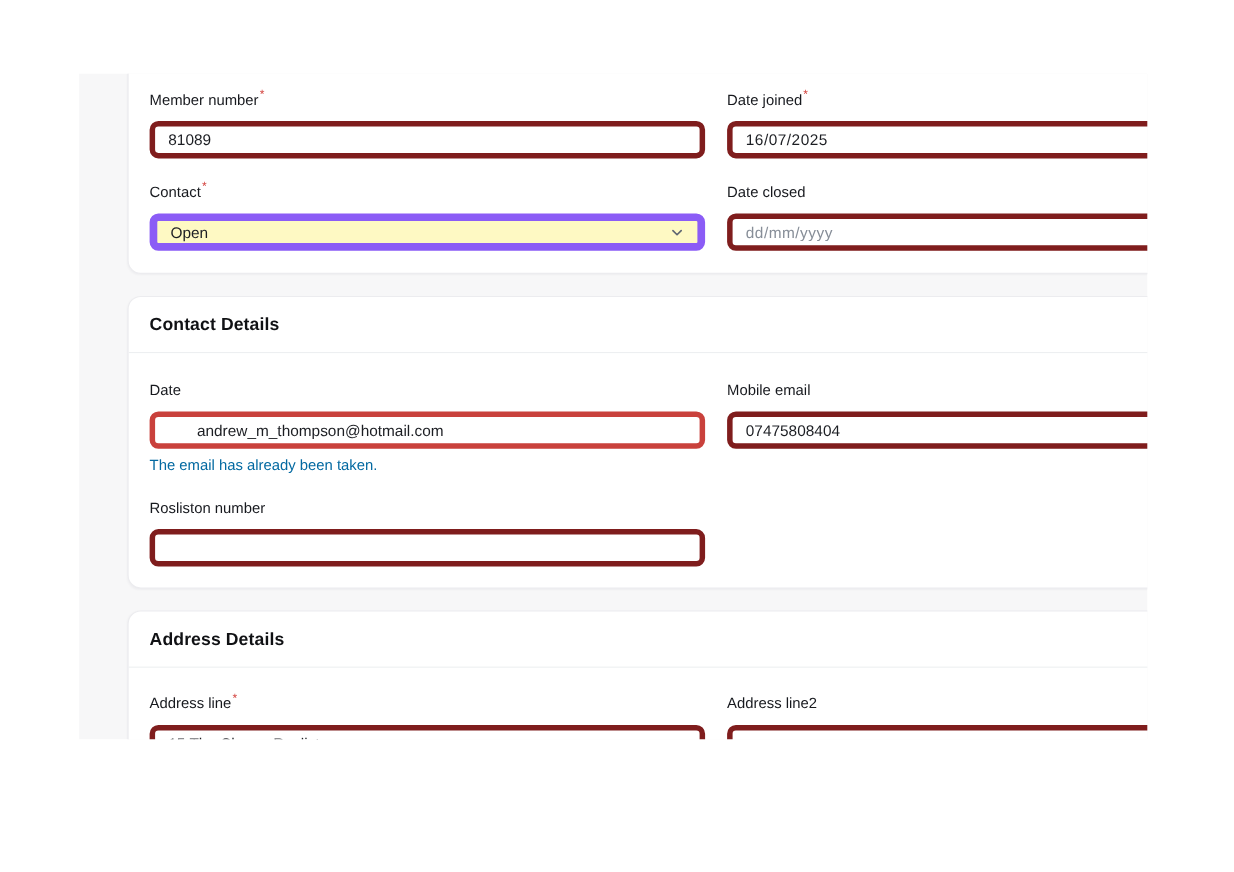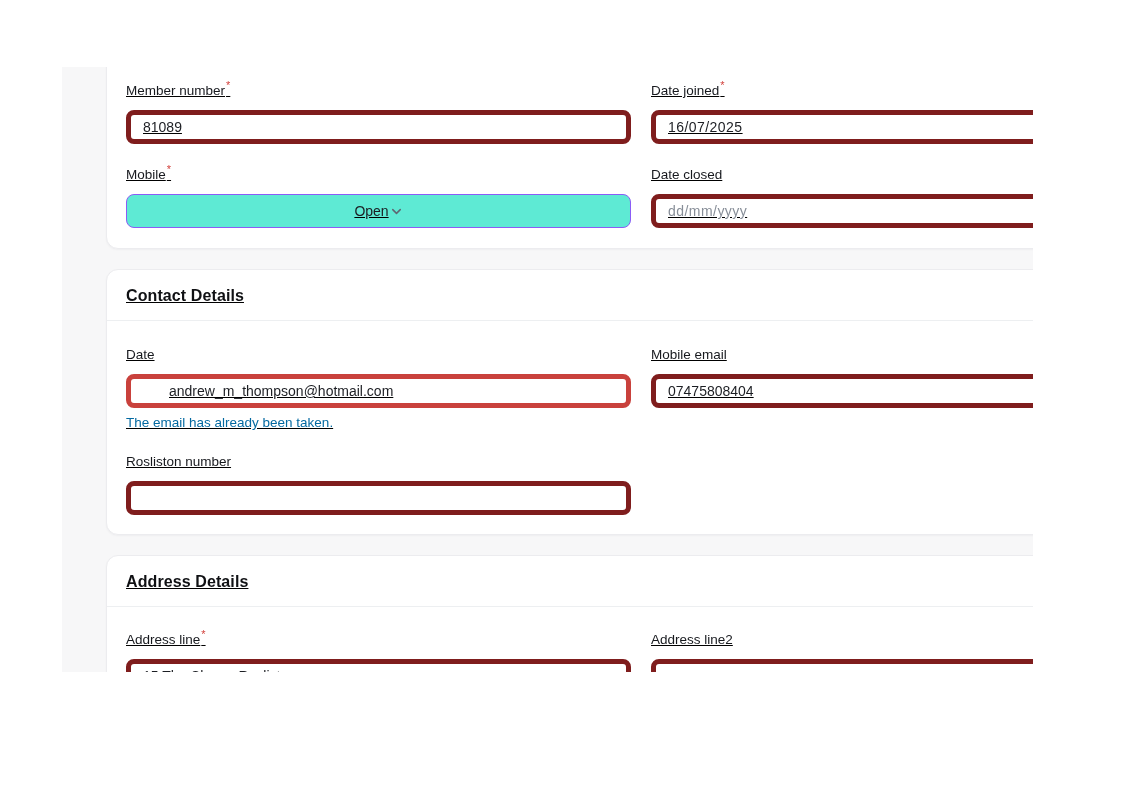--- a/index.html
+++ b/index.html
@@ -3,25 +3,24 @@
 <meta charset="utf-8">
 <style>
   * { margin:0; padding:0; box-sizing:border-box; }
   html, body {
     width:1122px; height:793px;
     background:#ffffff;
     font-family:"Liberation Sans","DejaVu Sans",sans-serif;
     overflow:hidden;
   }
   .viewport{
-    position:absolute; left:62px; top:67px;
+    position:absolute; left:72px; top:67px;
     width:971px; height:605px;
     background:#f7f7f8;
     overflow:hidden;
-    text-decoration:underline;
   }
   .content{
     position:relative;
     margin-left:44px;
     width:1069px;
   }
   .card{
     background:#ffffff;
     border:1px solid #ececef;
     border-radius:12px;
@@ -84,26 +83,26 @@
   .input-error-state{ border-color:#c9413c;padding-left:38px; }
   .field-error{
     margin-top:8px;
     font-size:13.5px;
     line-height:14px;
     color:#0369a1;
   }
   .select{
     display:flex;
     align-items:center;
-    justify-content:center;
+    justify-content:space-between;
     width:100%;
     height:34px;
-    border:1px solid #8b5cf6;
+    border:7px solid #8b5cf6;
     border-radius:8px;
-    background:#5eead4;
+    background:#fef9c3;
     padding:0 11px 0 12px;
     font-size:14px;
     color:#1c1e23;
     cursor:pointer;
   }
   .select .chev{
     width:15px; height:15px;
     color:#5f6672;
     flex:0 0 auto;
   }
@@ -120,21 +119,21 @@
           <label><span>Member number</span><sup class="req">*</sup></label>
           <input class="text-input" type="text" value="81089" style="">
         </div>
         <div class="field">
           <label><span>Date joined</span><sup class="req">*</sup></label>
           <input class="text-input date-input" type="text" value="16/07/2025" style="">
         </div>
       </div>
       <div class="row">
         <div class="field">
-          <label><span>Mobile</span><sup class="req">*</sup></label>
+          <label><span>Contact</span><sup class="req">*</sup></label>
           <div class="select" role="combobox" aria-expanded="false">
             <span>Open</span>
             <svg class="chev" viewBox="0 0 16 16">
               <path d="M4 6l4 4 4-4" fill="none" stroke="currentColor" stroke-width="1.6" stroke-linecap="round" stroke-linejoin="round"></path>
             </svg>
           </div>
         </div>
         <div class="field">
           <label><span>Date closed</span></label>
           <input class="text-input date-input" type="text" placeholder="dd/mm/yyyy" style="">

